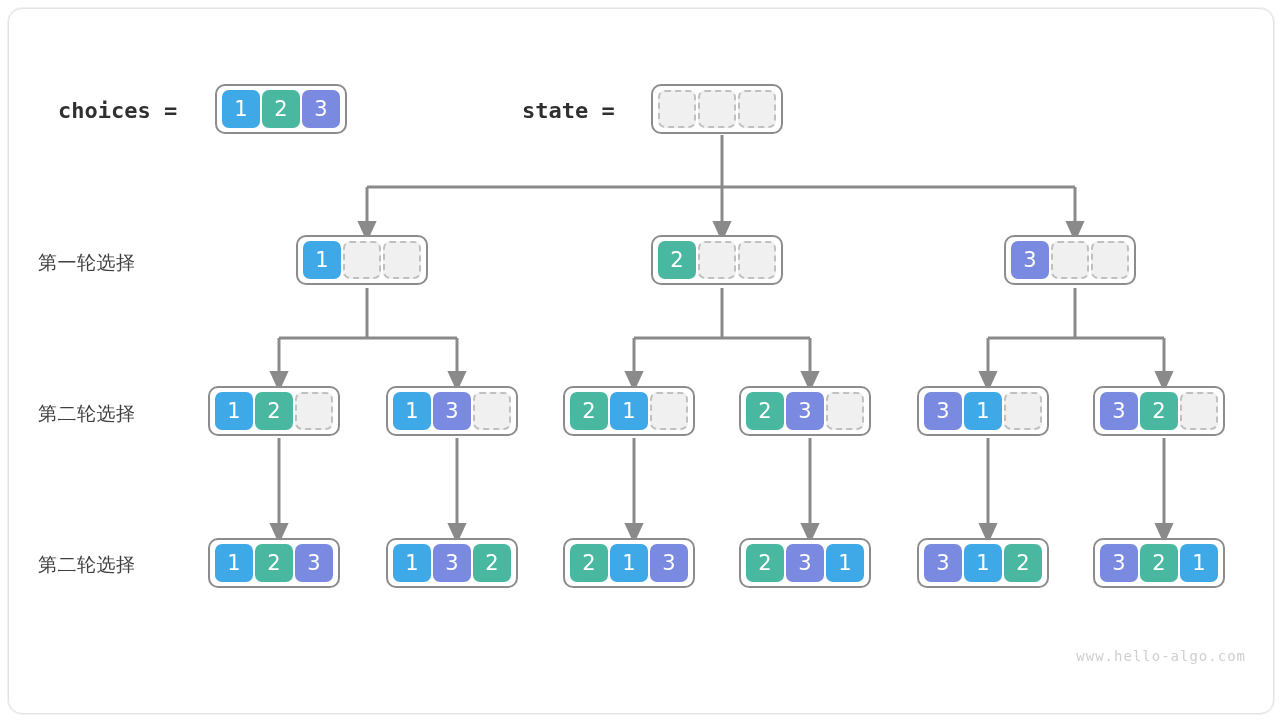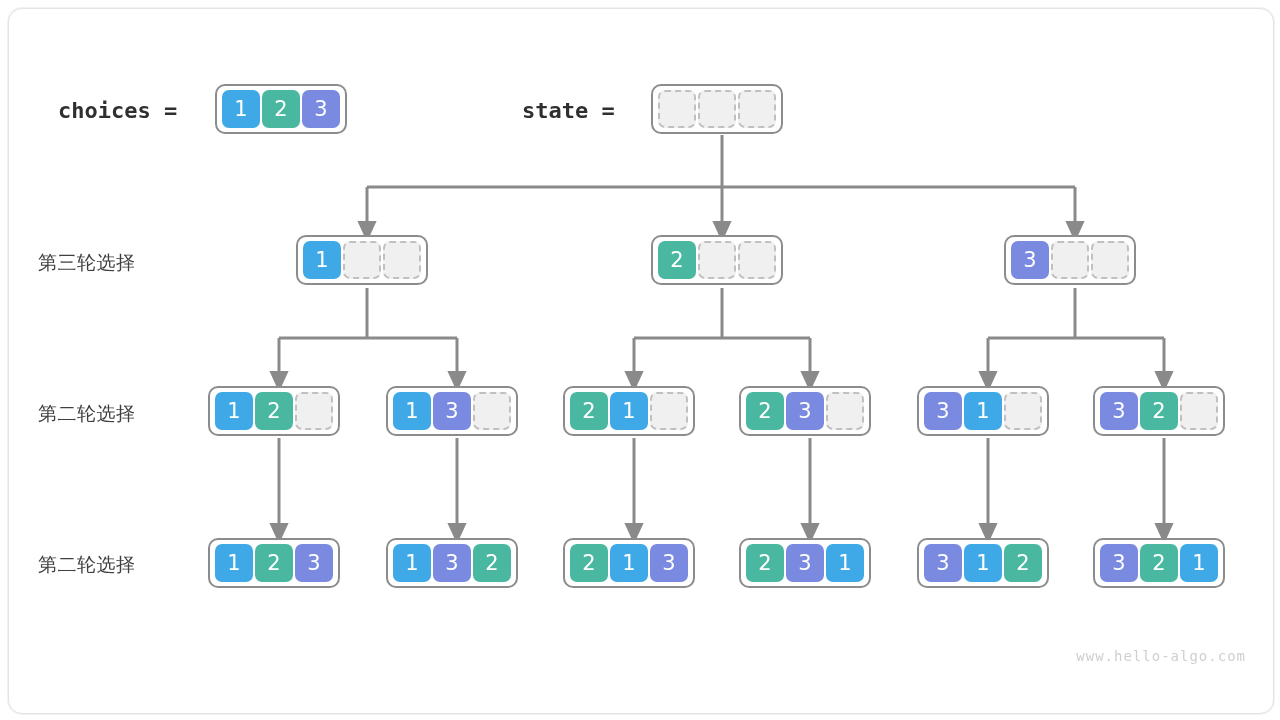--- a/index.html
+++ b/index.html
@@ -147,21 +147,21 @@
     </div>
 
   <div class="var-label" style="left:522px; top:98px;">state =</div>
 
   <div class="arr" id="arr-state" style="left:651px; top:84px;">
       <div class="cell empty"></div>
       <div class="cell empty"></div>
       <div class="cell empty"></div>
     </div>
 
-  <div class="row-label" style="left:38px; top:250px;">第三轮选择</div>
+  <div class="row-label" style="left:38px; top:250px;">第一轮选择</div>
   <div class="row-label" style="left:38px; top:401px;">第二轮选择</div>
   <div class="row-label" style="left:38px; top:552px;">第二轮选择</div>
 
   <div class="arr" id="r1-0" style="left:296px; top:235px;">
       <div class="cell c1">1</div>
       <div class="cell empty"></div>
       <div class="cell empty"></div>
     </div>
   <div class="arr" id="r1-1" style="left:651px; top:235px;">
       <div class="cell c2">2</div>

